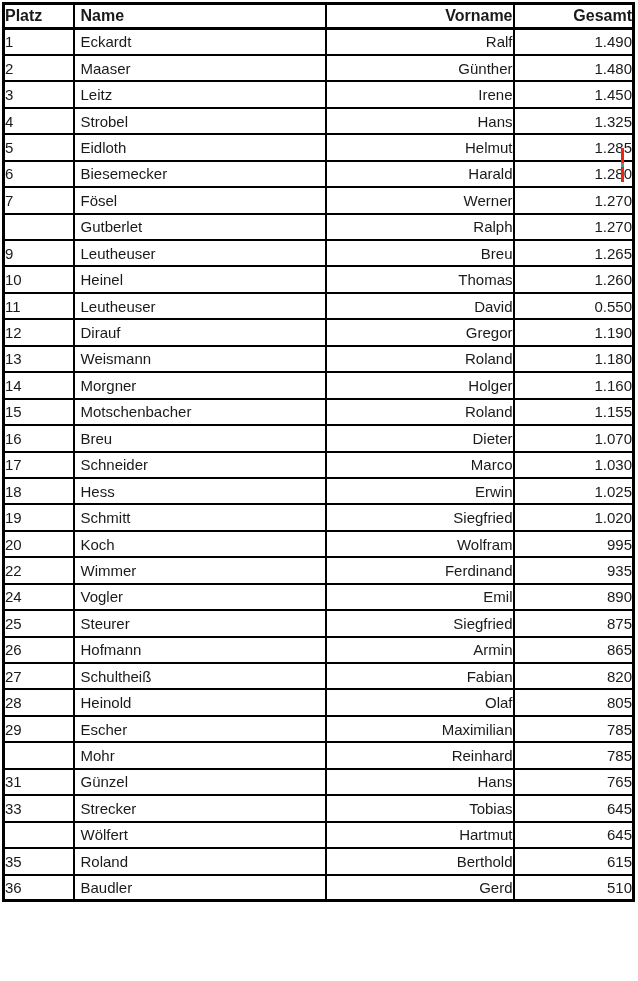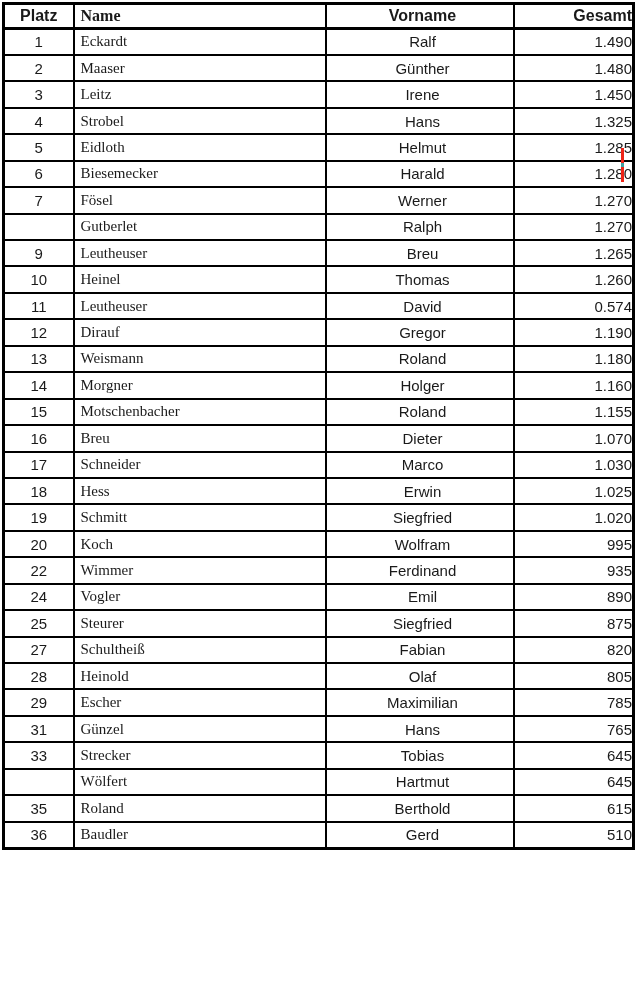--- a/index.html
+++ b/index.html
@@ -41,23 +41,23 @@
   }
   thead tr { height: 25px; }
   thead th {
     font-size: 16px;
     font-weight: 700;
     text-align: center;
     border-bottom-width: 3px;
   }
   tbody tr { height: 26.45px; }
   tbody td { font-size: 15px; font-weight: 400; }
-  .col-platz  { width: 70px;  text-align: center; }
-  .col-name   { width: 252px; text-align: left; padding-left: 6px; font-family: Liberation Serif, serif; }
-  .col-vorname{ width: 188px; text-align: center; padding-left: 6px; }
+  .col-platz  { width: 70px;  text-align: left; }
+  .col-name   { width: 252px; text-align: left; padding-left: 6px; }
+  .col-vorname{ width: 188px; text-align: right; padding-left: 6px; }
   .col-gesamt { width: 120px; text-align: right; }
   .red-mark {
     position: absolute;
     left: 621px;
     top: 148px;
     width: 3px;
     height: 34px;
     background: var(--mark_red);
   }
   .teal-dot {
@@ -139,21 +139,21 @@
       <tr>
         <td class="col-platz">10</td>
         <td class="col-name">Heinel</td>
         <td class="col-vorname">Thomas</td>
         <td class="col-gesamt">1.260</td>
       </tr>
       <tr>
         <td class="col-platz">11</td>
         <td class="col-name">Leutheuser</td>
         <td class="col-vorname">David</td>
-        <td class="col-gesamt">0.574</td>
+        <td class="col-gesamt">0.550</td>
       </tr>
       <tr>
         <td class="col-platz">12</td>
         <td class="col-name">Dirauf</td>
         <td class="col-vorname">Gregor</td>
         <td class="col-gesamt">1.190</td>
       </tr>
       <tr>
         <td class="col-platz">13</td>
         <td class="col-name">Weismann</td>
@@ -214,35 +214,47 @@
         <td class="col-vorname">Emil</td>
         <td class="col-gesamt">890</td>
       </tr>
       <tr>
         <td class="col-platz">25</td>
         <td class="col-name">Steurer</td>
         <td class="col-vorname">Siegfried</td>
         <td class="col-gesamt">875</td>
       </tr>
       <tr>
+        <td class="col-platz">26</td>
+        <td class="col-name">Hofmann</td>
+        <td class="col-vorname">Armin</td>
+        <td class="col-gesamt">865</td>
+      </tr>
+      <tr>
         <td class="col-platz">27</td>
         <td class="col-name">Schultheiß</td>
         <td class="col-vorname">Fabian</td>
         <td class="col-gesamt">820</td>
       </tr>
       <tr>
         <td class="col-platz">28</td>
         <td class="col-name">Heinold</td>
         <td class="col-vorname">Olaf</td>
         <td class="col-gesamt">805</td>
       </tr>
       <tr>
         <td class="col-platz">29</td>
         <td class="col-name">Escher</td>
         <td class="col-vorname">Maximilian</td>
+        <td class="col-gesamt">785</td>
+      </tr>
+      <tr>
+        <td class="col-platz"></td>
+        <td class="col-name">Mohr</td>
+        <td class="col-vorname">Reinhard</td>
         <td class="col-gesamt">785</td>
       </tr>
       <tr>
         <td class="col-platz">31</td>
         <td class="col-name">Günzel</td>
         <td class="col-vorname">Hans</td>
         <td class="col-gesamt">765</td>
       </tr>
       <tr>
         <td class="col-platz">33</td>

